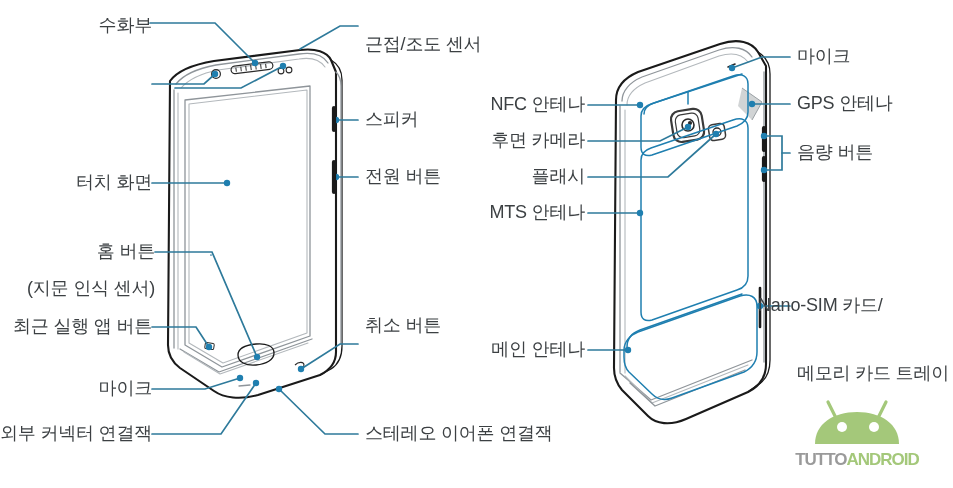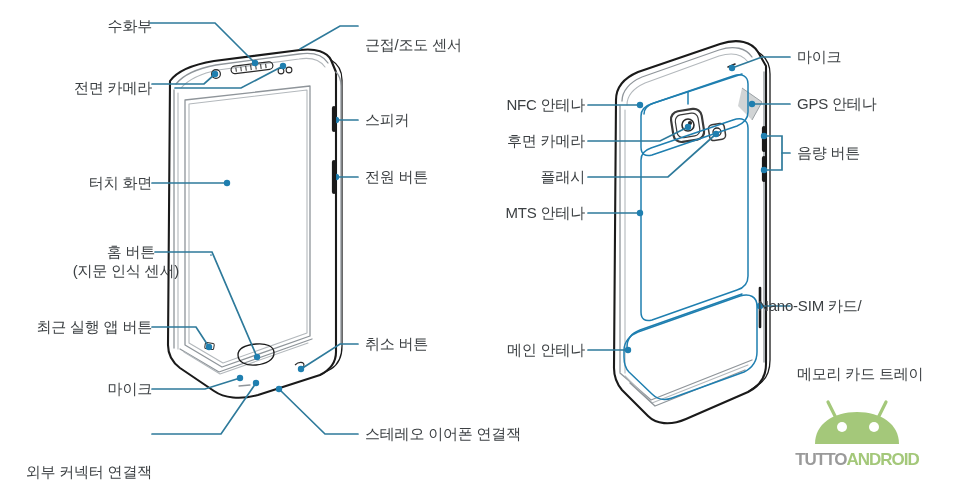--- a/index.html
+++ b/index.html
@@ -7,21 +7,21 @@
   body{
     font-family:"Liberation Sans","DejaVu Sans",sans-serif;
     width:953px;height:488px;overflow:hidden;position:relative;
   }
   #stage{position:relative;width:953px;height:488px;background:#fff;}
   #art{position:absolute;left:0;top:0;width:953px;height:488px;}
 
   .lbl{
     position:absolute;
     color:#3c4043;
-    font-size:15px;
+    font-size:18px;
     line-height:19px;
     white-space:pre;
     letter-spacing:-0.2px;
   }
   .lbl.r{text-align:right;}
   .lbl.l{text-align:left;}
 
   
   #wm{position:absolute;left:782px;top:392px;width:150px;height:92px;}
   #wm .wmtext{
@@ -214,32 +214,31 @@
       <circle class="dot" cx="628" cy="350" r="3.2"></circle>
       <circle class="dot" cx="732" cy="68" r="3.2"></circle>
       <circle class="dot" cx="752" cy="104" r="3.2"></circle>
       <circle class="dot" cx="764" cy="136" r="3.2"></circle>
       <circle class="dot" cx="764" cy="170" r="3.2"></circle>
       <circle class="dot" cx="760" cy="306" r="3.2"></circle>
     </g>
   </svg>
 
   <div class="lbl r" style="left:0;width:152px;top:16px;">수화부</div>
-  <div class="lbl r" style="left:0;width:152px;top:78px;">전면 카메라</div>
   <div class="lbl r" style="left:0;width:152px;top:173px;">터치 화면</div>
   <div class="lbl r" style="left:0;width:155px;top:242px;text-align:right;">홈 버튼</div>
-  <div class="lbl r" style="left:0;width:155px;top:261px;padding-left:24px;">(지문 인식 센서)</div>
+  <div class="lbl r" style="left:0;width:155px;top:279px;">(지문 인식 센서)</div>
   <div class="lbl r" style="left:0;width:152px;top:317px;">최근 실행 앱 버튼</div>
   <div class="lbl r" style="left:0;width:152px;top:379px;">마이크</div>
-  <div class="lbl r" style="left:0;width:152px;top:424px;margin-top:38px;">외부 커넥터 연결잭</div>
+  <div class="lbl r" style="left:0;width:152px;top:424px;">외부 커넥터 연결잭</div>
 
   <div class="lbl l" style="left:365px;top:35px;">근접/조도 센서</div>
   <div class="lbl l" style="left:365px;top:110px;">스피커</div>
   <div class="lbl l" style="left:365px;top:167px;">전원 버튼</div>
-  <div class="lbl l" style="left:365px;top:334px;">취소 버튼</div>
+  <div class="lbl l" style="left:365px;top:316px;">취소 버튼</div>
   <div class="lbl l" style="left:365px;top:424px;">스테레오 이어폰 연결잭</div>
 
   <div class="lbl r" style="left:430px;width:155px;top:95px;">NFC 안테나</div>
   <div class="lbl r" style="left:430px;width:155px;top:131px;">후면 카메라</div>
   <div class="lbl r" style="left:430px;width:155px;top:167px;">플래시</div>
   <div class="lbl r" style="left:430px;width:155px;top:203px;">MTS 안테나</div>
   <div class="lbl r" style="left:430px;width:155px;top:340px;">메인 안테나</div>
 
   <div class="lbl l" style="left:797px;top:47px;">마이크</div>
   <div class="lbl l" style="left:797px;top:94px;">GPS 안테나</div>

